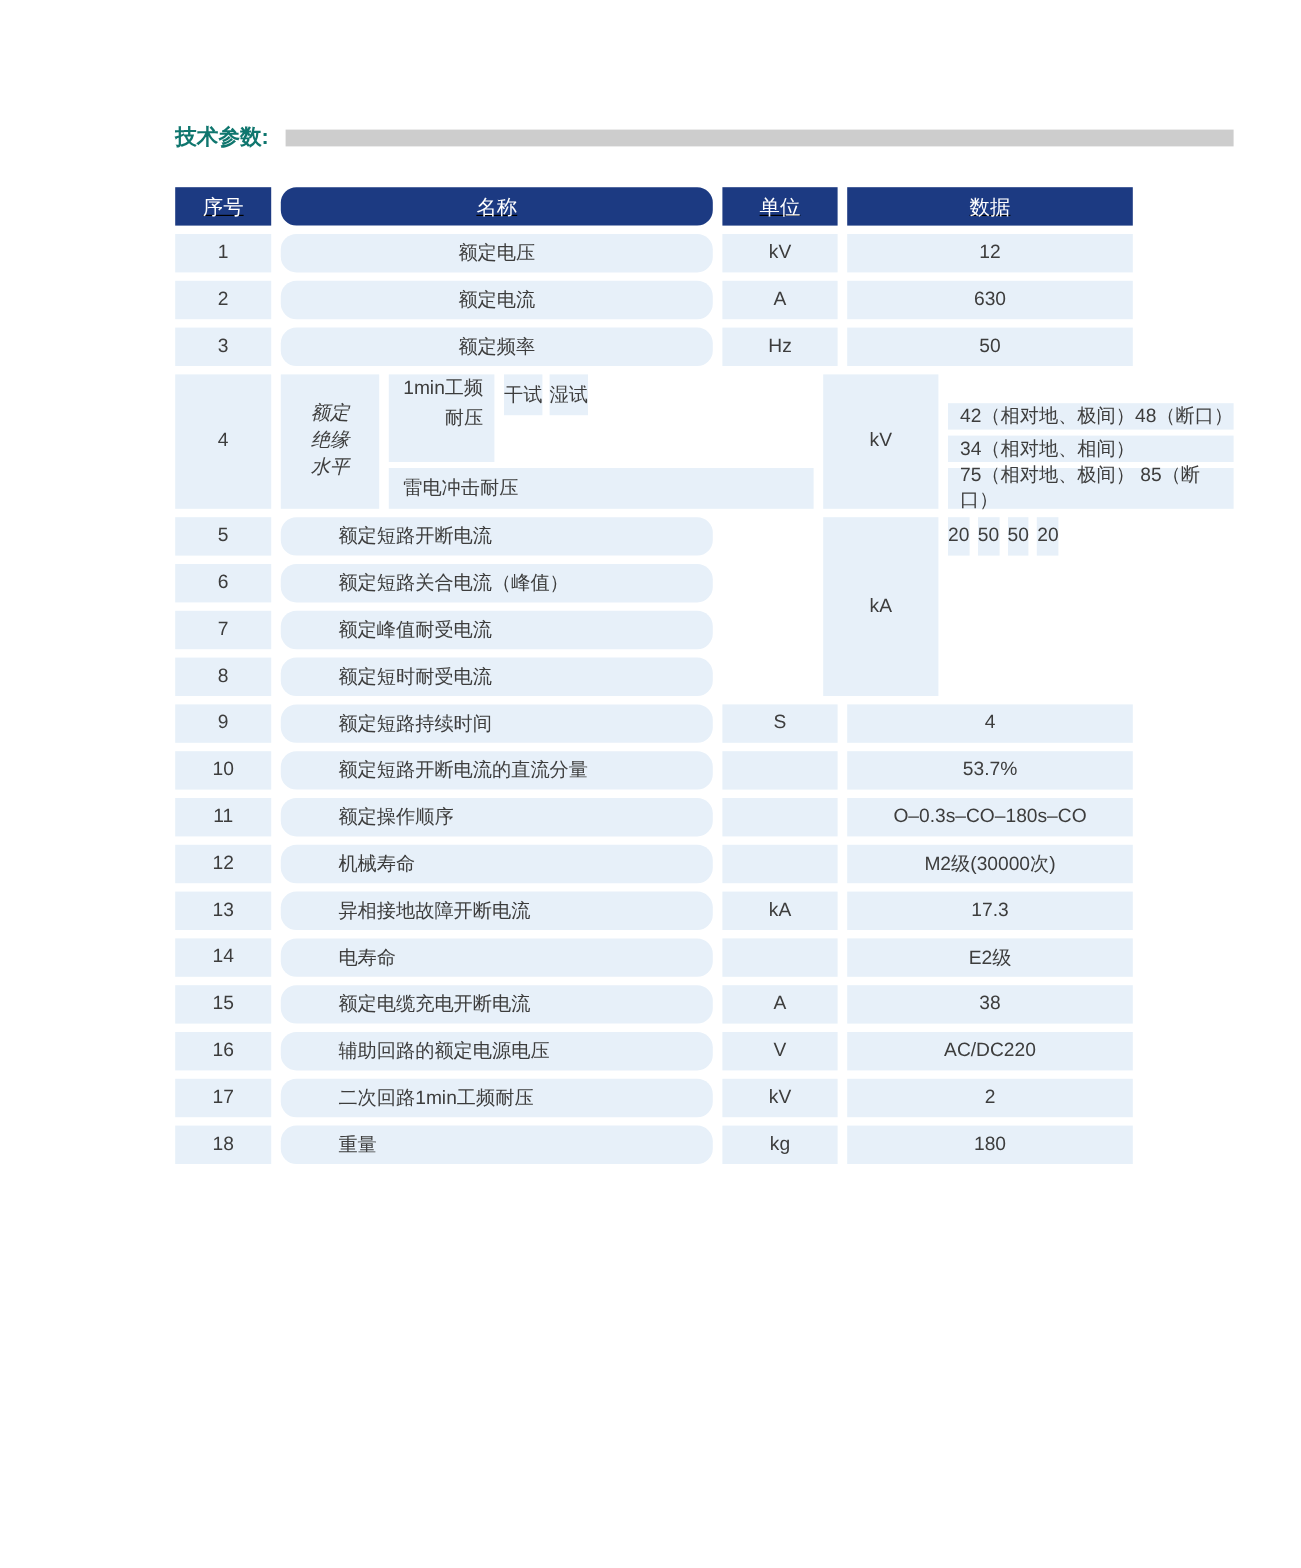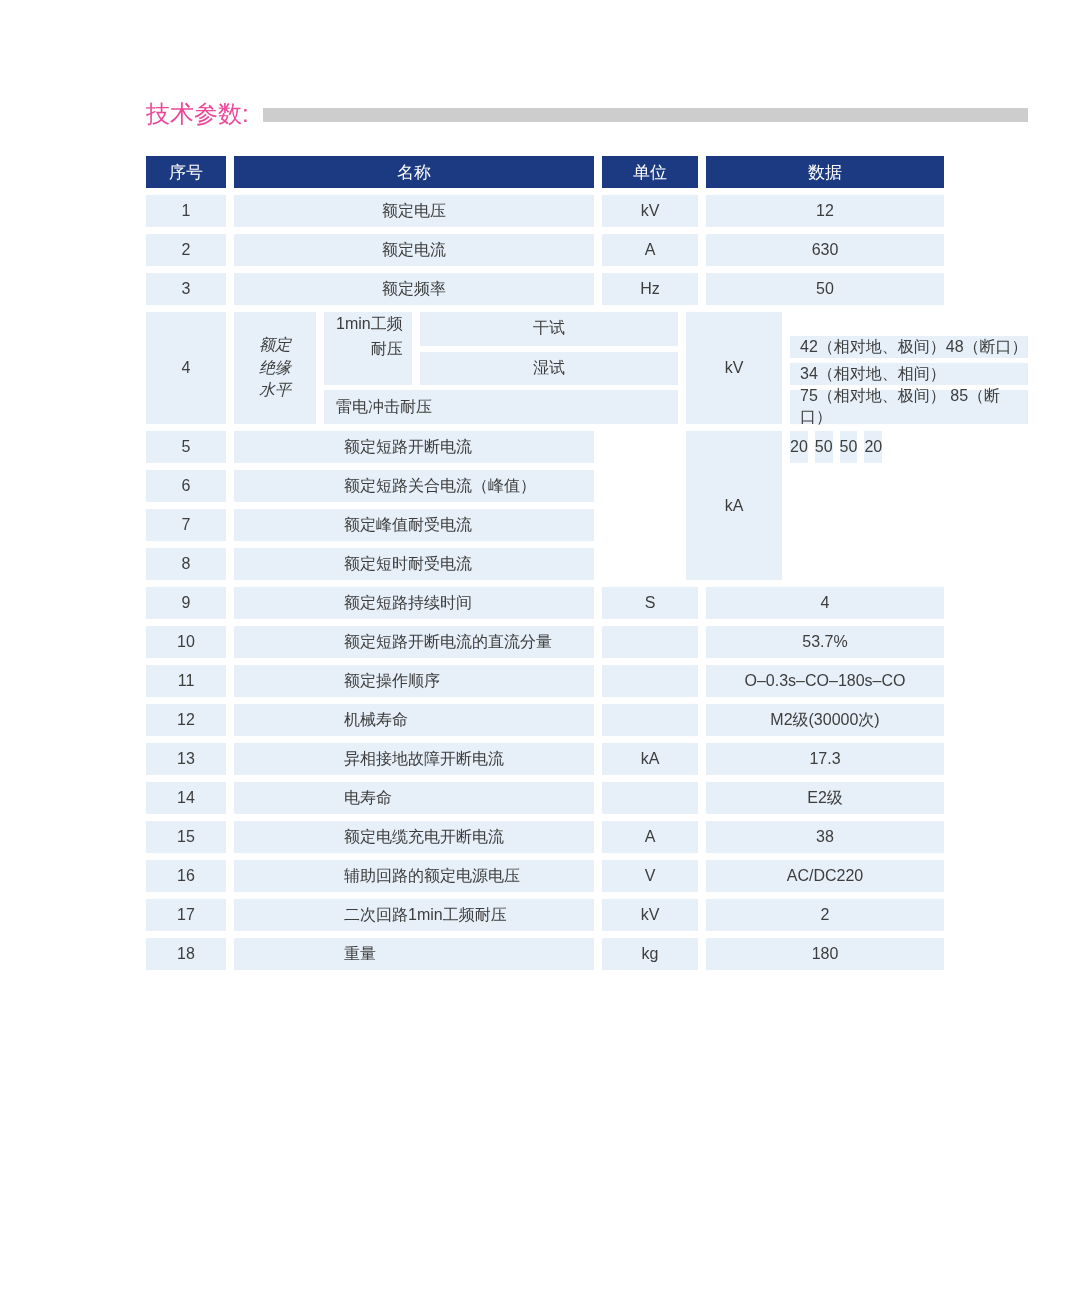--- a/index.html
+++ b/index.html
@@ -6,51 +6,51 @@
   html,body { background:#ffffff; }
   body {
     width:1084px; height:1307px;
     font-family:"Liberation Sans","DejaVu Sans",sans-serif;
     position:relative; overflow:hidden;
   }
   .content { position:absolute; left:146px; top:99px; width:882px; }
 
   
   .title-row { display:flex; align-items:center; height:30px; margin-bottom:27px; }
-  .title-text { font-size:24px; font-weight:normal; color:#ec4899; white-space:nowrap; }
+  .title-text { font-size:18px; font-weight:bold; color:#0f766e; white-space:nowrap; }
   .title-bar { flex:1; height:14px; background:#cdcdcd; margin-left:14px; margin-top:2px; }
 
   
   .trow { display:flex; gap:8px; margin-top:7px; }
   .cell {
     background:#e7f0f9; height:32px;
     display:flex; align-items:center; justify-content:center;
     font-size:16px; color:#3d3d3d;
   }
   .c-num  { width:80px; }
-  .c-name { width:360px; }
+  .c-name { width:360px;border-radius:13px; }
   .c-unit { width:96px; }
   .c-data { width:238px; }
-  .name-left { justify-content:flex-start; padding-left:110px; }
-
-  
-  .thead { margin-top:0; }
+  .name-left { justify-content:flex-start; padding-left:48px; }
+
+  
+  .thead { margin-top:0;text-decoration:underline; }
   .thead .cell { background:#1c3a82; color:#ffffff; font-size:17px; }
 
   
   .band4 { display:flex; gap:8px; margin-top:7px; height:112px; }
   .band4 .full { height:112px; }
   .ins-name { width:444px; display:flex; gap:8px; }
   .ins-group { width:82px; height:112px; }
   .ins-group span { display:block; width:40px; text-align:center; line-height:1.4;font-style:italic; }
   .ins-right { width:354px; display:flex; flex-direction:column; gap:5px; }
   .ins-top { display:flex; gap:8px; height:73px; }
   .ins-freq { width:88px; height:73px; flex-direction:row; align-items:flex-start;
               justify-content:center; padding-left:12px; line-height:1.55; }
-  .ins-tests { width:258px; display:flex; flex-direction:column; gap:6px; }
+  .ins-tests { width:258px; display:flex; gap:6px; }
   .ins-tests .cell { height:34px; }
   .ins-lightning { width:354px; height:34px; justify-content:flex-start; padding-left:12px; }
   .ins-data { width:238px; display:flex; flex-direction:column; gap:5px;margin-top:24px; }
   .ins-data .cell { height:34px; justify-content:flex-start; padding-left:10px; }
 
   
   .bandka { display:flex; gap:8px; margin-top:7px; }
   .ka-left { width:532px; display:flex; flex-direction:column; gap:7px; }
   .ka-left .sub { display:flex; gap:8px; }
   .ka-unit { width:96px; height:149px; }

